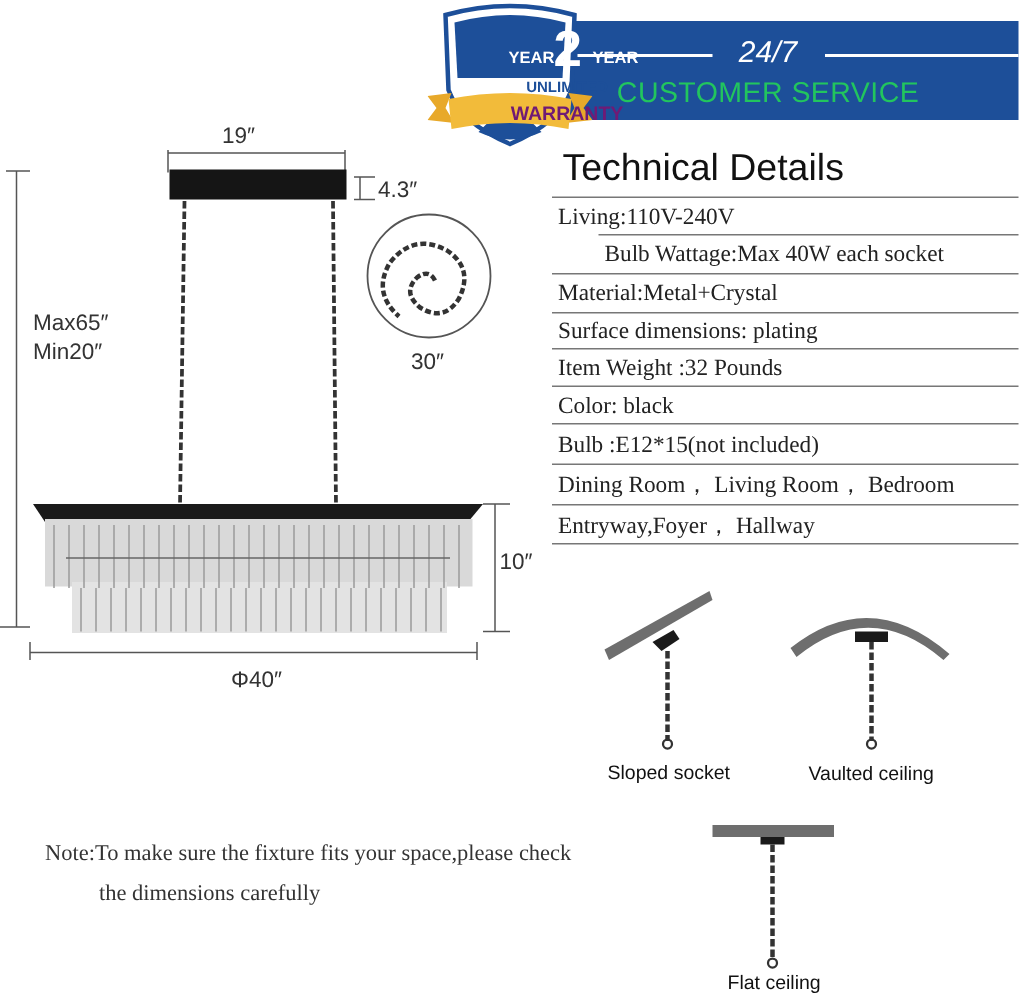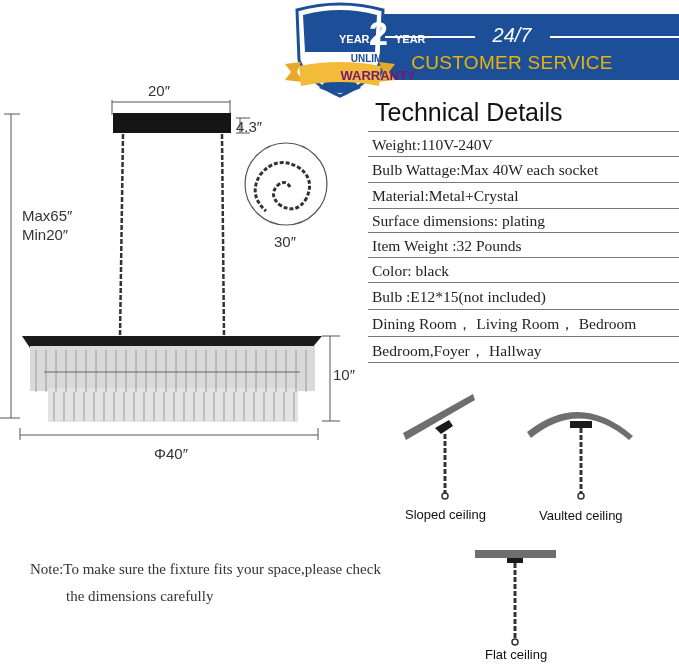--- a/index.html
+++ b/index.html
@@ -2,21 +2,21 @@
 <html><head>
 <meta charset="utf-8">
 <style>
   html, body { margin:0; padding:0; background:#ffffff; }
   body { width:679px; height:664px; position:relative; overflow:hidden; font-family:"Liberation Sans", sans-serif; color:#222; }
   .abs { position:absolute; }
   
   .banner { left:345px; top:14px; width:334px; height:66px; background:#1d4f99; }
   .banner-line { height:2px; background:#fff; position:absolute; top:22px; }
   .banner-247 { position:absolute; left:0; width:100%; top:10px; text-align:center; color:#fff; font-size:20px;font-style:italic; }
-  .banner-cs { position:absolute; left:0; width:100%; top:38px; text-align:center; color:#eab308; font-size:19px; letter-spacing:0.3px; }
+  .banner-cs { position:absolute; left:0; width:100%; top:38px; text-align:center; color:#22c55e; font-size:19px; letter-spacing:0.3px; }
   
   .shield { left:285px; top:2px; width:110px; height:96px; }
   .badge-text { position:absolute; color:#fff; font-weight:bold; text-align:center;padding-left:38px; }
   
   .tech-title { left:375px; top:98px; font-size:25px; color:#111; font-family:Liberation Sans, sans-serif; }
   .tech-table { left:368px; top:131px; width:311px; }
   .tech-row { border-top:1.5px solid #777; font-family:"Liberation Serif", serif; font-size:15.5px; color:#222; padding-left:4px; box-sizing:border-box; white-space:nowrap; }
   .tech-row:last-child { border-bottom:1.5px solid #777; }
   
   .dim { font-size:15px; color:#333; }
@@ -44,29 +44,29 @@
   </svg>
   <div class="badge-text" style="left:16px;top:31px;font-size:11px;">YEAR</div>
   <div class="badge-text" style="left:46px;top:14px;font-size:34px;line-height:34px;">2</div>
   <div class="badge-text" style="left:72px;top:31px;font-size:11px;">YEAR</div>
   <div class="badge-text" style="left:0;width:110px;top:51px;font-size:10px;color:#1d4f99;">UNLIMITED</div>
   <div class="badge-text" style="left:0;width:110px;top:66px;font-size:13px;color:#701a75;">WARRANTY</div>
 </div>
 
 <div class="abs tech-title">Technical Details</div>
 <div class="abs tech-table">
-  <div class="tech-row" style="height:25px;line-height:25px;">Weight:110V-240V</div>
-  <div class="tech-row" style="height:26px;line-height:26px;">Bulb Wattage:Max 40W each socket</div>
+  <div class="tech-row" style="height:25px;line-height:25px;">Living:110V-240V</div>
+  <div class="tech-row" style="height:26px;line-height:26px;margin-left:31px;">Bulb Wattage:Max 40W each socket</div>
   <div class="tech-row" style="height:26px;line-height:26px;">Material:Metal+Crystal</div>
   <div class="tech-row" style="height:24px;line-height:24px;">Surface dimensions:  plating</div>
   <div class="tech-row" style="height:25px;line-height:25px;">Item Weight :32 Pounds</div>
   <div class="tech-row" style="height:25px;line-height:25px;">Color: black</div>
   <div class="tech-row" style="height:27px;line-height:27px;">Bulb :E12*15(not included)</div>
   <div class="tech-row" style="height:27px;line-height:27px;">Dining Room， Living Room， Bedroom</div>
-  <div class="tech-row" style="height:27px;line-height:27px;">Bedroom,Foyer， Hallway</div>
+  <div class="tech-row" style="height:27px;line-height:27px;">Entryway,Foyer， Hallway</div>
 </div>
 
 <svg class="abs" style="left:0;top:80px;" width="360" height="390" viewBox="0 80 360 390">
 
   <line x1="112" y1="100" x2="112" y2="115" stroke="#555"></line>
   <line x1="230" y1="100" x2="230" y2="115" stroke="#555"></line>
   <line x1="112" y1="102" x2="230" y2="102" stroke="#555"></line>
 
   <rect x="113" y="113" width="118" height="20" fill="#151515"></rect>
 
@@ -146,41 +146,41 @@
 
   <line x1="322" y1="336" x2="340" y2="336" stroke="#555"></line>
   <line x1="330" y1="336" x2="330" y2="421" stroke="#555"></line>
   <line x1="322" y1="421" x2="340" y2="421" stroke="#555"></line>
 
   <line x1="20" y1="428" x2="20" y2="440" stroke="#555"></line>
   <line x1="20" y1="435" x2="318" y2="435" stroke="#555"></line>
   <line x1="318" y1="428" x2="318" y2="440" stroke="#555"></line>
 </svg>
 
-<div class="abs dim" style="left:148px;top:82px;">20″</div>
-<div class="abs dim" style="left:236px;top:118px;">4.3″</div>
+<div class="abs dim" style="left:148px;top:82px;">19″</div>
+<div class="abs dim" style="left:252px;top:118px;">4.3″</div>
 <div class="abs dim" style="left:22px;top:207px;">Max65″</div>
 <div class="abs dim" style="left:22px;top:226px;">Min20″</div>
 <div class="abs dim" style="left:274px;top:233px;">30″</div>
 <div class="abs dim" style="left:333px;top:366px;">10″</div>
 <div class="abs dim" style="left:154px;top:445px;">Φ40″</div>
 
 <svg class="abs" style="left:395px;top:390px;" width="284" height="115">
 
   <polygon points="8,43 78,4 80,10 11,50" fill="#6e6e6e"></polygon>
   <path d="M40 38 L54 30 L58 36 L46 44 Z" fill="#1a1a1a"></path>
   <line x1="50" y1="44" x2="50" y2="104" stroke="#333" stroke-width="3" stroke-dasharray="5 2"></line>
   <circle cx="50" cy="106" r="3" fill="none" stroke="#333" stroke-width="1.5"></circle>
 
   <path d="M132 42 Q185 0 238 46 L234 50 Q185 8 136 48 Z" fill="#6e6e6e"></path>
   <rect x="175" y="31" width="22" height="7" fill="#1a1a1a"></rect>
   <line x1="186" y1="38" x2="186" y2="104" stroke="#333" stroke-width="3" stroke-dasharray="5 2"></line>
   <circle cx="186" cy="106" r="3" fill="none" stroke="#333" stroke-width="1.5"></circle>
 </svg>
-<div class="abs ceil-label" style="left:405px;top:507px;">Sloped ceiling</div>
+<div class="abs ceil-label" style="left:405px;top:507px;">Sloped socket</div>
 <div class="abs ceil-label" style="left:539px;top:508px;">Vaulted ceiling</div>
 
 <svg class="abs" style="left:470px;top:548px;" width="90" height="100">
   <rect x="5" y="2" width="81" height="8" fill="#6e6e6e"></rect>
   <rect x="37" y="10" width="16" height="5" fill="#1a1a1a"></rect>
   <line x1="45" y1="15" x2="45" y2="92" stroke="#333" stroke-width="3" stroke-dasharray="5 2"></line>
   <circle cx="45" cy="94" r="3" fill="none" stroke="#333" stroke-width="1.5"></circle>
 </svg>
 <div class="abs ceil-label" style="left:485px;top:647px;">Flat ceiling</div>
 

